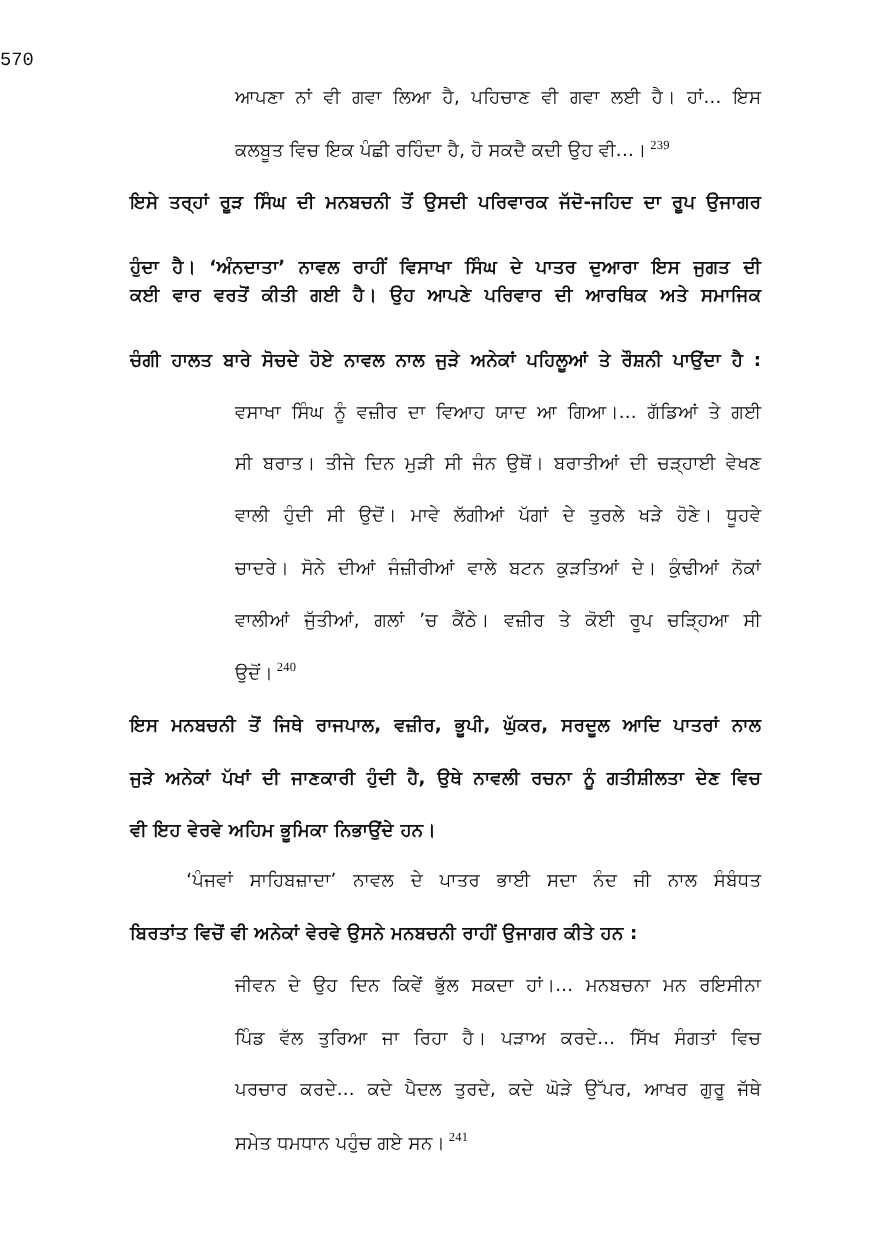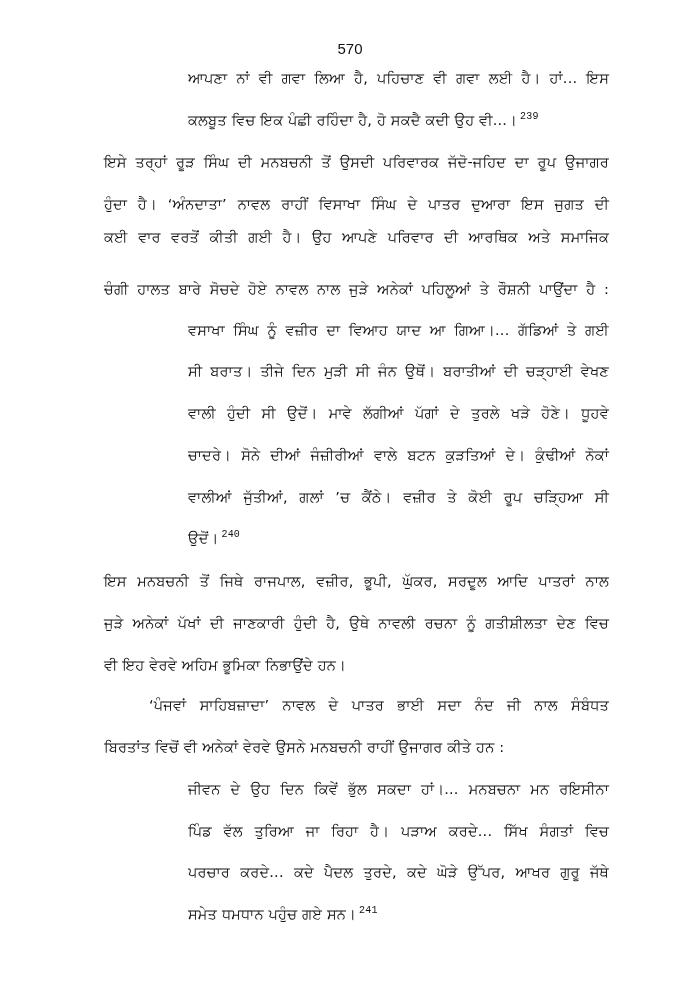--- a/index.html
+++ b/index.html
@@ -1,39 +1,39 @@
 <!DOCTYPE html>
 <html><head>
 <meta charset="utf-8">
 <style>
   html, body { margin:0; padding:0; background:#ffffff; }
   body { width:700px; height:989px; position:relative; overflow:hidden; color:#111; }
-  .page-number { position:absolute; top:40px; left:0; width:700px; text-align:center;
-    font-family:Liberation Sans, sans-serif; font-size:15px; }
+  .page-number { position:absolute; top:40px; left:0; width:700px; text-align:left;
+    font-family:Liberation Mono, monospace; font-size:15px; }
   .line { position:absolute; font-family:"DejaVu Sans", sans-serif; font-size:14.5px;
     white-space:nowrap; letter-spacing:0.2px; }
-  .body-line { left:104px; width:505px; }
+  .body-line { left:104px; width:505px;font-weight:bold; }
   .quote-line { left:188px; width:421px; }
   .justify { text-align:justify; text-align-last:justify; }
-  .fn { font-family:Liberation Mono, monospace; font-size:10px; vertical-align:super; margin-left:3px; }
+  .fn { font-family:Liberation Serif, serif; font-size:10px; vertical-align:super; margin-left:3px; }
 </style>
 </head>
 <body>
 
 <div>
   <div class="page-number">570</div>
 
   <div>
     <div class="line quote-line justify" style="top:70px">ਆਪਣਾ ਨਾਂ ਵੀ ਗਵਾ ਲਿਆ ਹੈ, ਪਹਿਚਾਣ ਵੀ ਗਵਾ ਲਈ ਹੈ। ਹਾਂ... ਇਸ</div>
     <div class="line quote-line" style="top:111px"><span>ਕਲਬੂਤ ਵਿਚ ਇਕ ਪੰਛੀ ਰਹਿੰਦਾ ਹੈ, ਹੋ ਸਕਦੈ ਕਦੀ ਉਹ ਵੀ...।</span><span class="fn">239</span></div>
   </div>
 
   <div>
     <div class="line body-line justify" style="top:154px">ਇਸੇ ਤਰ੍ਹਾਂ ਰੂੜ ਸਿੰਘ ਦੀ ਮਨਬਚਨੀ ਤੋਂ ਉਸਦੀ ਪਰਿਵਾਰਕ ਜੱਦੋ-ਜਹਿਦ ਦਾ ਰੂਪ ਉਜਾਗਰ</div>
-    <div class="line body-line justify" style="top:196px">ਹੁੰਦਾ ਹੈ। ‘ਅੰਨਦਾਤਾ’ ਨਾਵਲ ਰਾਹੀਂ ਵਿਸਾਖਾ ਸਿੰਘ ਦੇ ਪਾਤਰ ਦੁਆਰਾ ਇਸ ਜੁਗਤ ਦੀ</div>
+    <div class="line body-line justify" style="top:206px">ਹੁੰਦਾ ਹੈ। ‘ਅੰਨਦਾਤਾ’ ਨਾਵਲ ਰਾਹੀਂ ਵਿਸਾਖਾ ਸਿੰਘ ਦੇ ਪਾਤਰ ਦੁਆਰਾ ਇਸ ਜੁਗਤ ਦੀ</div>
     <div class="line body-line justify" style="top:229px">ਕਈ ਵਾਰ ਵਰਤੋਂ ਕੀਤੀ ਗਈ ਹੈ। ਉਹ ਆਪਣੇ ਪਰਿਵਾਰ ਦੀ ਆਰਥਿਕ ਅਤੇ ਸਮਾਜਿਕ</div>
     <div class="line body-line justify" style="top:281px">ਚੰਗੀ ਹਾਲਤ ਬਾਰੇ ਸੋਚਦੇ ਹੋਏ ਨਾਵਲ ਨਾਲ ਜੁੜੇ ਅਨੇਕਾਂ ਪਹਿਲੂਆਂ ਤੇ ਰੌਸ਼ਨੀ ਪਾਉਂਦਾ ਹੈ :</div>
   </div>
 
   <div>
     <div class="line quote-line justify" style="top:322px">ਵਸਾਖਾ ਸਿੰਘ ਨੂੰ ਵਜ਼ੀਰ ਦਾ ਵਿਆਹ ਯਾਦ ਆ ਗਿਆ।... ਗੱਡਿਆਂ ਤੇ ਗਈ</div>
     <div class="line quote-line justify" style="top:363px">ਸੀ ਬਰਾਤ। ਤੀਜੇ ਦਿਨ ਮੁੜੀ ਸੀ ਜੰਨ ਉਥੋਂ। ਬਰਾਤੀਆਂ ਦੀ ਚੜ੍ਹਾਈ ਵੇਖਣ</div>
     <div class="line quote-line justify" style="top:405px">ਵਾਲੀ ਹੁੰਦੀ ਸੀ ਉਦੋਂ। ਮਾਵੇ ਲੱਗੀਆਂ ਪੱਗਾਂ ਦੇ ਤੁਰਲੇ ਖੜੇ ਹੋਣੇ। ਧੂਹਵੇ</div>
     <div class="line quote-line justify" style="top:447px">ਚਾਦਰੇ। ਸੋਨੇ ਦੀਆਂ ਜੰਜ਼ੀਰੀਆਂ ਵਾਲੇ ਬਟਨ ਕੁੜਤਿਆਂ ਦੇ। ਕੁੰਢੀਆਂ ਨੋਕਾਂ</div>
     <div class="line quote-line justify" style="top:489px">ਵਾਲੀਆਂ ਜੁੱਤੀਆਂ, ਗਲਾਂ ’ਚ ਕੈਂਠੇ। ਵਜ਼ੀਰ ਤੇ ਕੋਈ ਰੂਪ ਚੜ੍ਹਿਆ ਸੀ</div>

